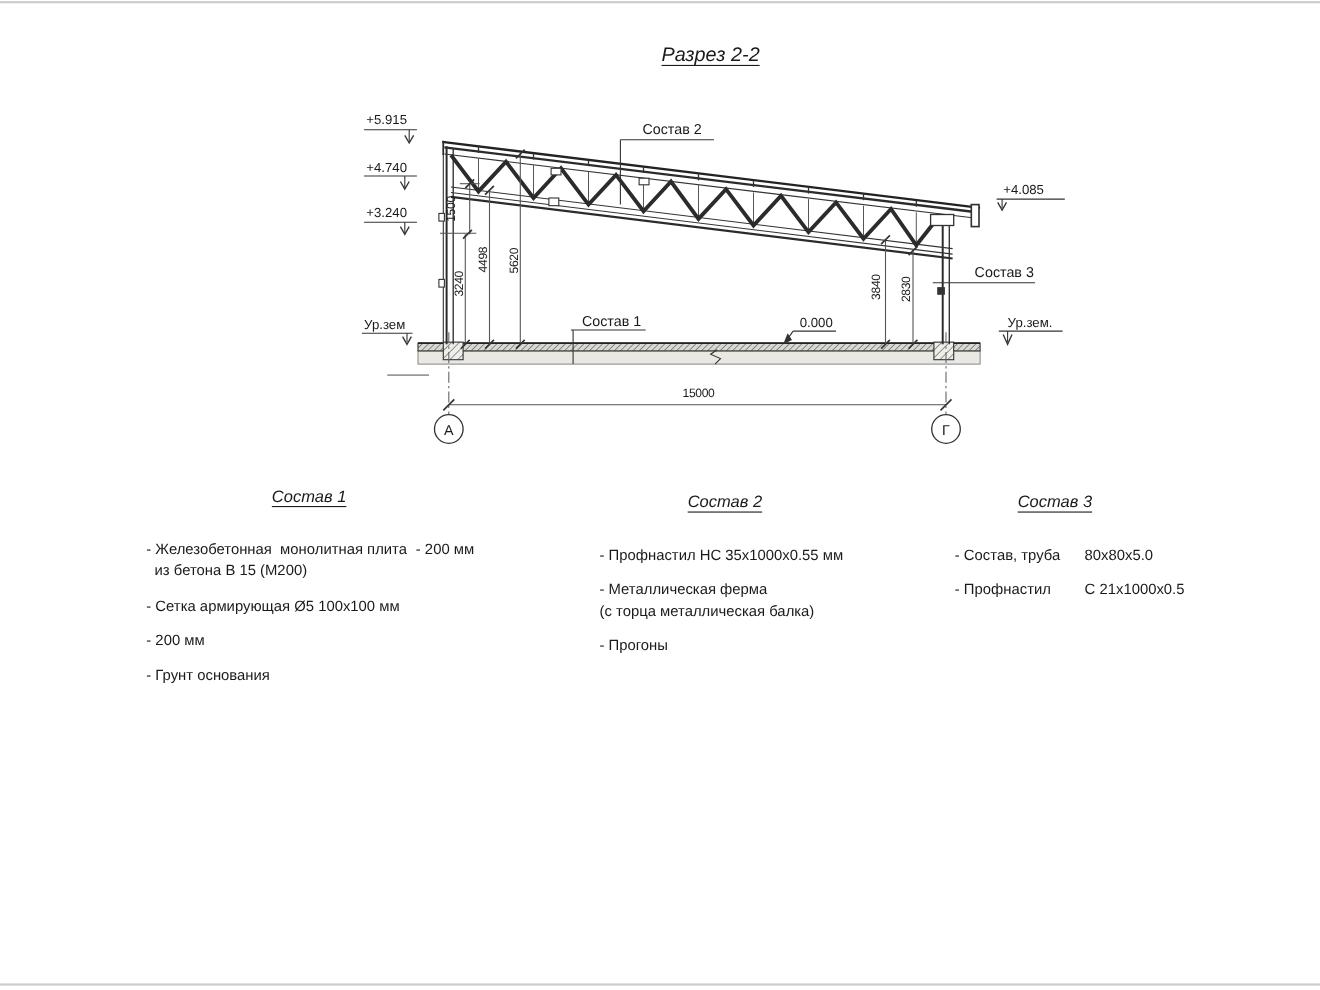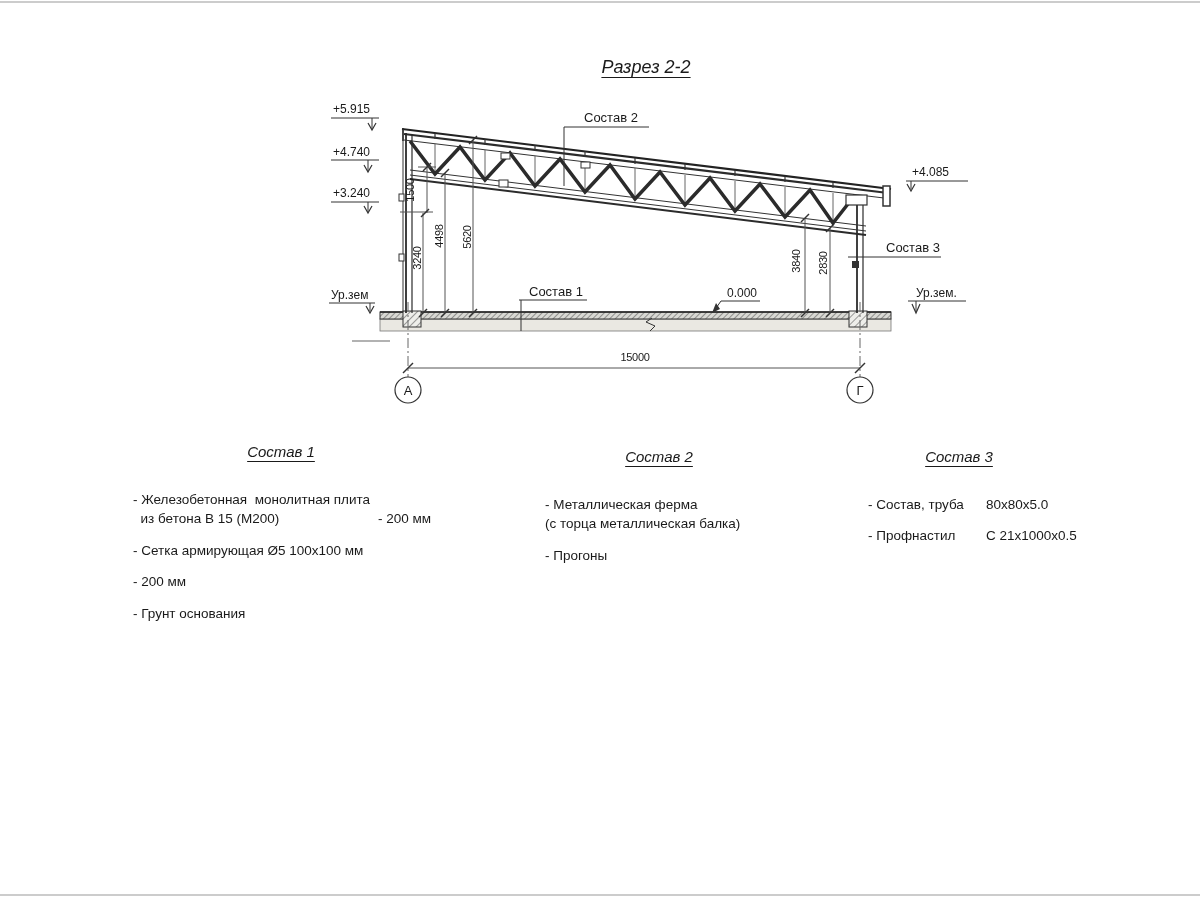--- a/index.html
+++ b/index.html
@@ -1,31 +1,31 @@
 <!DOCTYPE html>
 <html><head>
 <meta charset="utf-8">
 <style>
   html,body{margin:0;padding:0;background:#ffffff;}
   .page{position:relative;width:1200px;height:900px;background:#fff;overflow:hidden;
         font-family:"Liberation Sans", sans-serif;color:#1a1a1a;}
   .edge{position:absolute;left:0;width:1200px;height:2px;background:#cccccc;}
-  .drawing-title{position:absolute;left:556px;top:57px;width:180px;text-align:center;
+  .drawing-title{position:absolute;left:556px;top:39px;width:180px;text-align:center;
         font-size:18px;font-style:italic;font-weight:500;
         text-decoration:underline;text-underline-offset:4px;}
   svg{position:absolute;left:0;top:0;}
   svg text{font-family:"Liberation Sans", sans-serif;fill:#1a1a1a;}
   .dimtxt{font-size:11px;letter-spacing:-0.3px;}
   .elevtxt{font-size:12px;}
   .lbltxt{font-size:13px;}
   .axtxt{font-size:13px;}
   .mat-block{position:absolute;font-size:13.5px;line-height:1.45;}
   .mat-title{text-align:center;font-size:15px;font-style:italic;
         text-decoration:underline;text-underline-offset:4px;margin-bottom:27px;}
-  .mat-row{display:flex;align-items:flex-end;margin-bottom:12px;}
+  .mat-row{display:flex;align-items:flex-start;margin-bottom:12px;}
   .mat-text{white-space:pre-wrap;}
   .mat-val{white-space:nowrap;}
   .s1 .mat-text{width:245px;flex:none;}
   .s3 .mat-text{width:118px;flex:none;}
 </style>
 </head>
 <body>
 
 <div class="page">
   <div class="edge" style="top:1px;"></div>
@@ -245,20 +245,23 @@
     </div>
     <div class="mat-row">
       <div class="mat-text">- Грунт основания</div>
       <div class="mat-val"></div>
     </div>
   </div>
 
   <div class="mat-block s2" style="left:545px;top:446px;width:240px;">
     <div class="mat-title" style="width:228px;">Состав 2</div>
     <div class="mat-row">
+      <div class="mat-text">- Профнастил НС 35х1000х0.55 мм</div>
+    </div>
+    <div class="mat-row">
       <div class="mat-text">- Металлическая ферма
 (с торца металлическая балка)</div>
     </div>
     <div class="mat-row">
       <div class="mat-text">- Прогоны</div>
     </div>
   </div>
 
   <div class="mat-block s3" style="left:868px;top:446px;width:200px;">
     <div class="mat-title" style="width:182px;">Состав 3</div>

